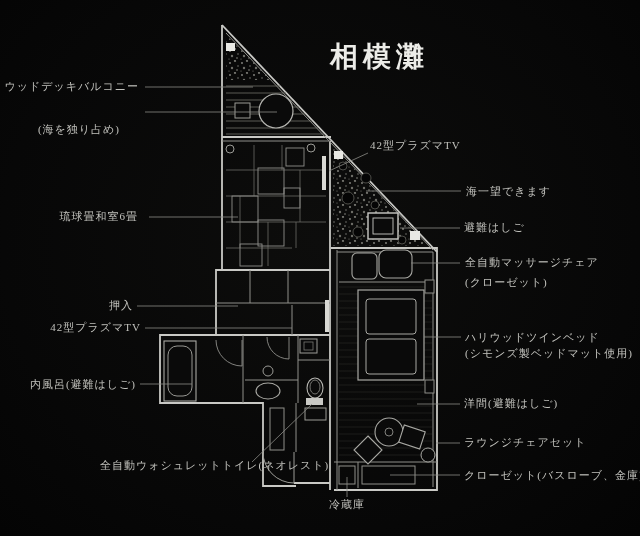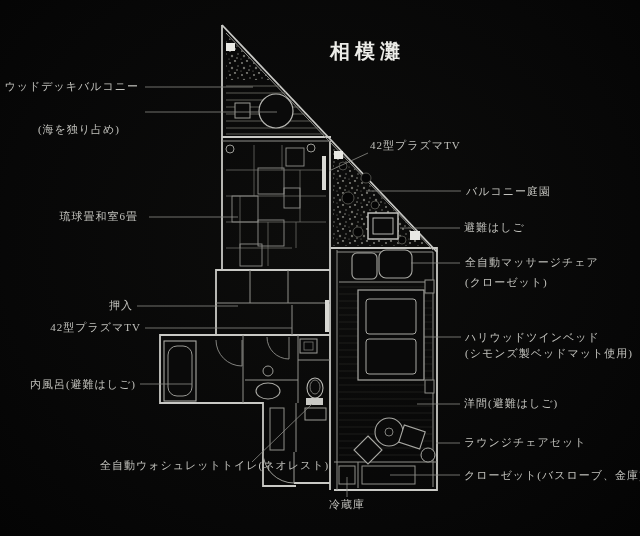--- a/index.html
+++ b/index.html
@@ -9,21 +9,21 @@
     font-family:"Liberation Serif","DejaVu Serif",serif;
   }
   #plan-svg{position:absolute;left:0;top:0;}
   .label{
     position:absolute;font-size:11px;letter-spacing:1px;color:#c2c2bd;
     white-space:nowrap;line-height:1.1;
   }
   .label.ra{text-align:right;}
   #page-title{
     position:absolute;left:330px;top:38px;width:120px;
-    font-size:20px;font-weight:600;letter-spacing:5px;color:#ecece8;
+    font-size:28px;font-weight:600;letter-spacing:5px;color:#ecece8;
   }
 </style>
 </head>
 <body>
 
 <div id="stage">
 
   <svg id="plan-svg" width="640" height="536" viewBox="0 0 640 536">
     <defs>
       <pattern id="stipple" width="12" height="12" patternUnits="userSpaceOnUse">
@@ -197,21 +197,21 @@
   <div class="label ra" style="right:501px;top:80px">ウッドデッキバルコニー</div>
   <div class="label ra" style="right:520px;top:123px">(海を独り占め)</div>
   <div class="label ra" style="right:502px;top:210px">琉球畳和室6畳</div>
   <div class="label ra" style="right:507px;top:299px">押入</div>
   <div class="label ra" style="right:499px;top:321px">42型プラズマTV</div>
   <div class="label ra" style="right:504px;top:378px">内風呂(避難はしご)</div>
   <div class="label" style="left:100px;top:459px">全自動ウォシュレットトイレ(ネオレスト)</div>
   <div class="label" style="left:329px;top:498px">冷蔵庫</div>
 
   <div class="label" style="left:370px;top:139px">42型プラズマTV</div>
-  <div class="label" style="left:466px;top:185px">バルコニー庭園</div>
+  <div class="label" style="left:466px;top:185px">海一望できます</div>
   <div class="label" style="left:464px;top:221px">避難はしご</div>
   <div class="label" style="left:465px;top:256px">全自動マッサージチェア</div>
   <div class="label" style="left:465px;top:276px">(クローゼット)</div>
   <div class="label" style="left:465px;top:347px">(シモンズ製ベッドマット使用)</div>
   <div class="label" style="left:465px;top:331px">ハリウッドツインベッド</div>
   <div class="label" style="left:464px;top:397px">洋間(避難はしご)</div>
   <div class="label" style="left:464px;top:436px">ラウンジチェアセット</div>
   <div class="label" style="left:464px;top:469px">クローゼット(バスローブ、金庫)</div>
 
 </div>

